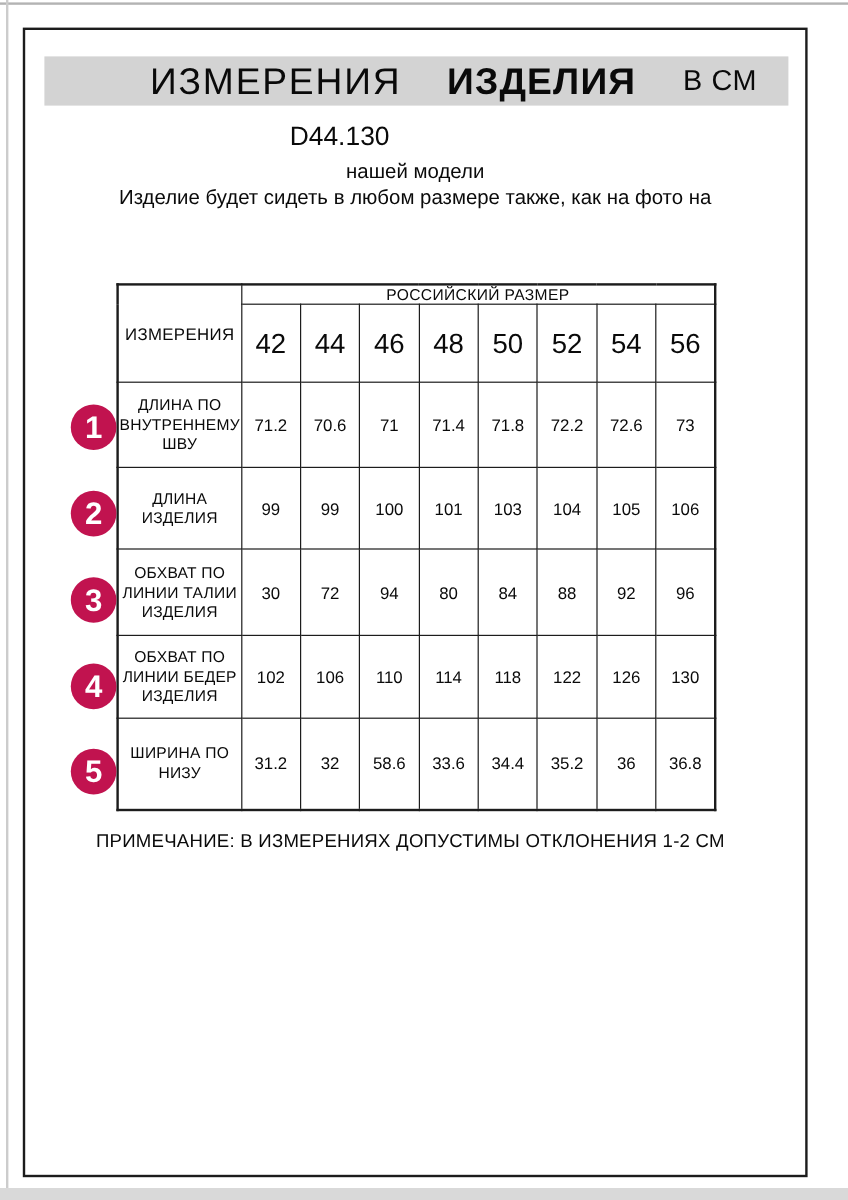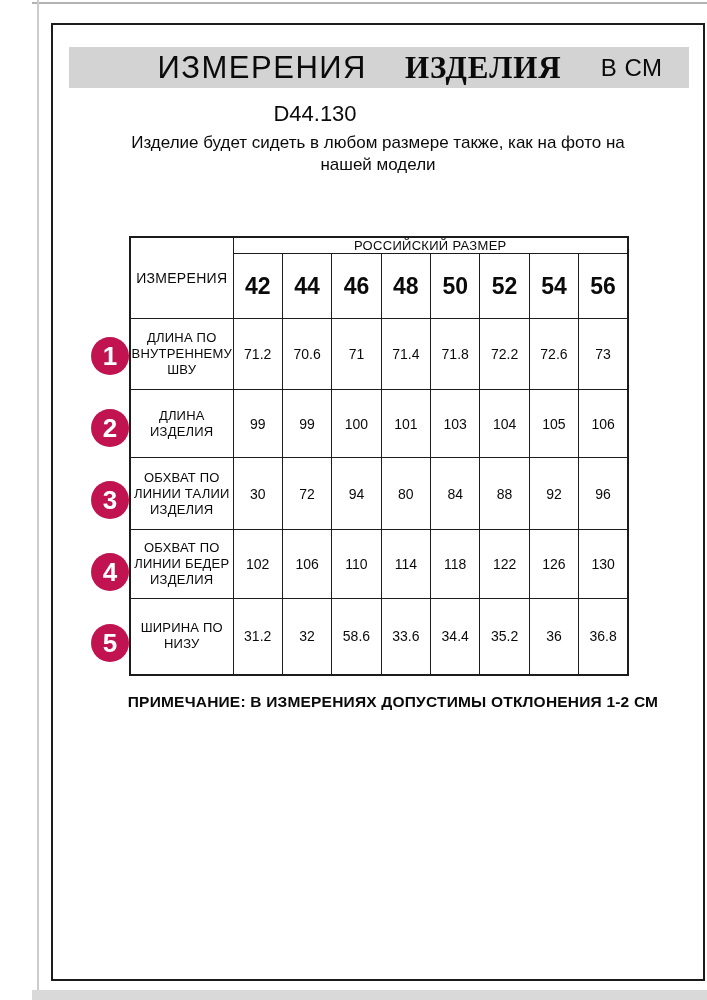--- a/index.html
+++ b/index.html
@@ -4,21 +4,21 @@
 <style>
   html,body{margin:0;padding:0;}
   body{
     width:707px;height:1000px;
     background:#ffffff;
     font-family:"Liberation Sans","DejaVu Sans",sans-serif;
     color:#0a0a0a;
     position:relative;overflow:hidden;
     -webkit-font-smoothing:antialiased;
   }
-  .page{position:absolute;inset:0;margin-left:32px;}
+  .page{position:absolute;inset:0;}
 
   
   .edge-top{position:absolute;left:0;top:2px;width:707px;height:2px;background:#b3b3b3;}
   .edge-left{position:absolute;left:5px;top:0;width:2px;height:1000px;background:#cccccc;}
   .edge-bottom{position:absolute;left:0;top:990px;width:707px;height:10px;background:#d9d9d9;}
 
   
   .frame{
     position:absolute;left:19px;top:23px;width:654px;height:958px;
     box-sizing:border-box;border:2px solid #1c1c1c;background:#ffffff;
@@ -26,21 +26,21 @@
 
   
   .title-bar{
     position:absolute;left:37px;top:47px;width:620px;height:41px;
     background:#d3d3d3;
     display:flex;align-items:center;justify-content:center;
     padding-left:62px;box-sizing:border-box;
     white-space:nowrap;
   }
   .title-w1{font-size:31px;font-weight:400;letter-spacing:1.5px;margin-right:38px;}
-  .title-w2{font-size:31px;font-weight:700;letter-spacing:1px;margin-right:39px;font-family:Liberation Serif, serif;}
+  .title-w2{font-size:31px;font-weight:700;letter-spacing:1px;margin-right:39px;}
   .title-w3{font-size:24px;font-weight:400;letter-spacing:.5px;}
 
   .product-code{
     position:absolute;left:19px;top:101px;width:528px;
     text-align:center;font-size:22px;font-weight:400;
   }
   .description{
     position:absolute;left:19px;top:132px;width:654px;
     text-align:center;font-size:17px;line-height:22px;font-weight:400;
   }
@@ -60,35 +60,35 @@
   col.c-label{width:103px;}
   tr.r-group{height:15px;}
   tr.r-sizes{height:65px;}
   tr.r-d1{height:71px;}
   tr.r-d2{height:68px;}
   tr.r-d3{height:72px;}
   tr.r-d4{height:69px;}
   tr.r-d5{height:76px;}
   td.corner{font-size:14px;letter-spacing:.3px;}
   td.group{font-size:13px;letter-spacing:.3px;height:15px;}
-  td.size{font-size:23px;font-weight:700;}
+  td.size{font-size:23px;font-weight:400;}
   td.label{font-size:13px;line-height:16px;padding:0 5px;letter-spacing:.2px;}
   td.val{font-size:14px;}
 
   
   .circle{
     position:absolute;left:59px;width:38px;height:38px;border-radius:50%;
     background:#c1134f;color:#ffffff;
     display:flex;align-items:center;justify-content:center;
     font-size:26px;font-weight:700;
   }
 
   .note{
-    position:absolute;left:34px;top:693px;width:654px;
-    text-align:center;font-size:15.5px;font-weight:700;letter-spacing:.2px;
+    position:absolute;left:15px;top:693px;width:654px;
+    text-align:center;font-size:15.5px;font-weight:400;letter-spacing:.2px;
   }
 </style>
 </head>
 <body>
 
 <div class="page">
 
   <div class="edge-top"></div>
   <div class="edge-left"></div>
   <div class="edge-bottom"></div>
@@ -97,22 +97,22 @@
 
   <div class="title-bar">
     <span class="title-w1">ИЗМЕРЕНИЯ</span>
     <span class="title-w2">ИЗДЕЛИЯ</span>
     <span class="title-w3">В СМ</span>
   </div>
 
   <div class="product-code">D44.130</div>
 
   <div class="description">
+    <div>нашей модели</div>
     <div>Изделие будет сидеть в любом размере также, как на фото на</div>
-    <div>нашей модели</div>
   </div>
 
   <table class="meas">
     <colgroup>
         <col class="c-label">
         <col>
         <col>
         <col>
         <col>
         <col>

